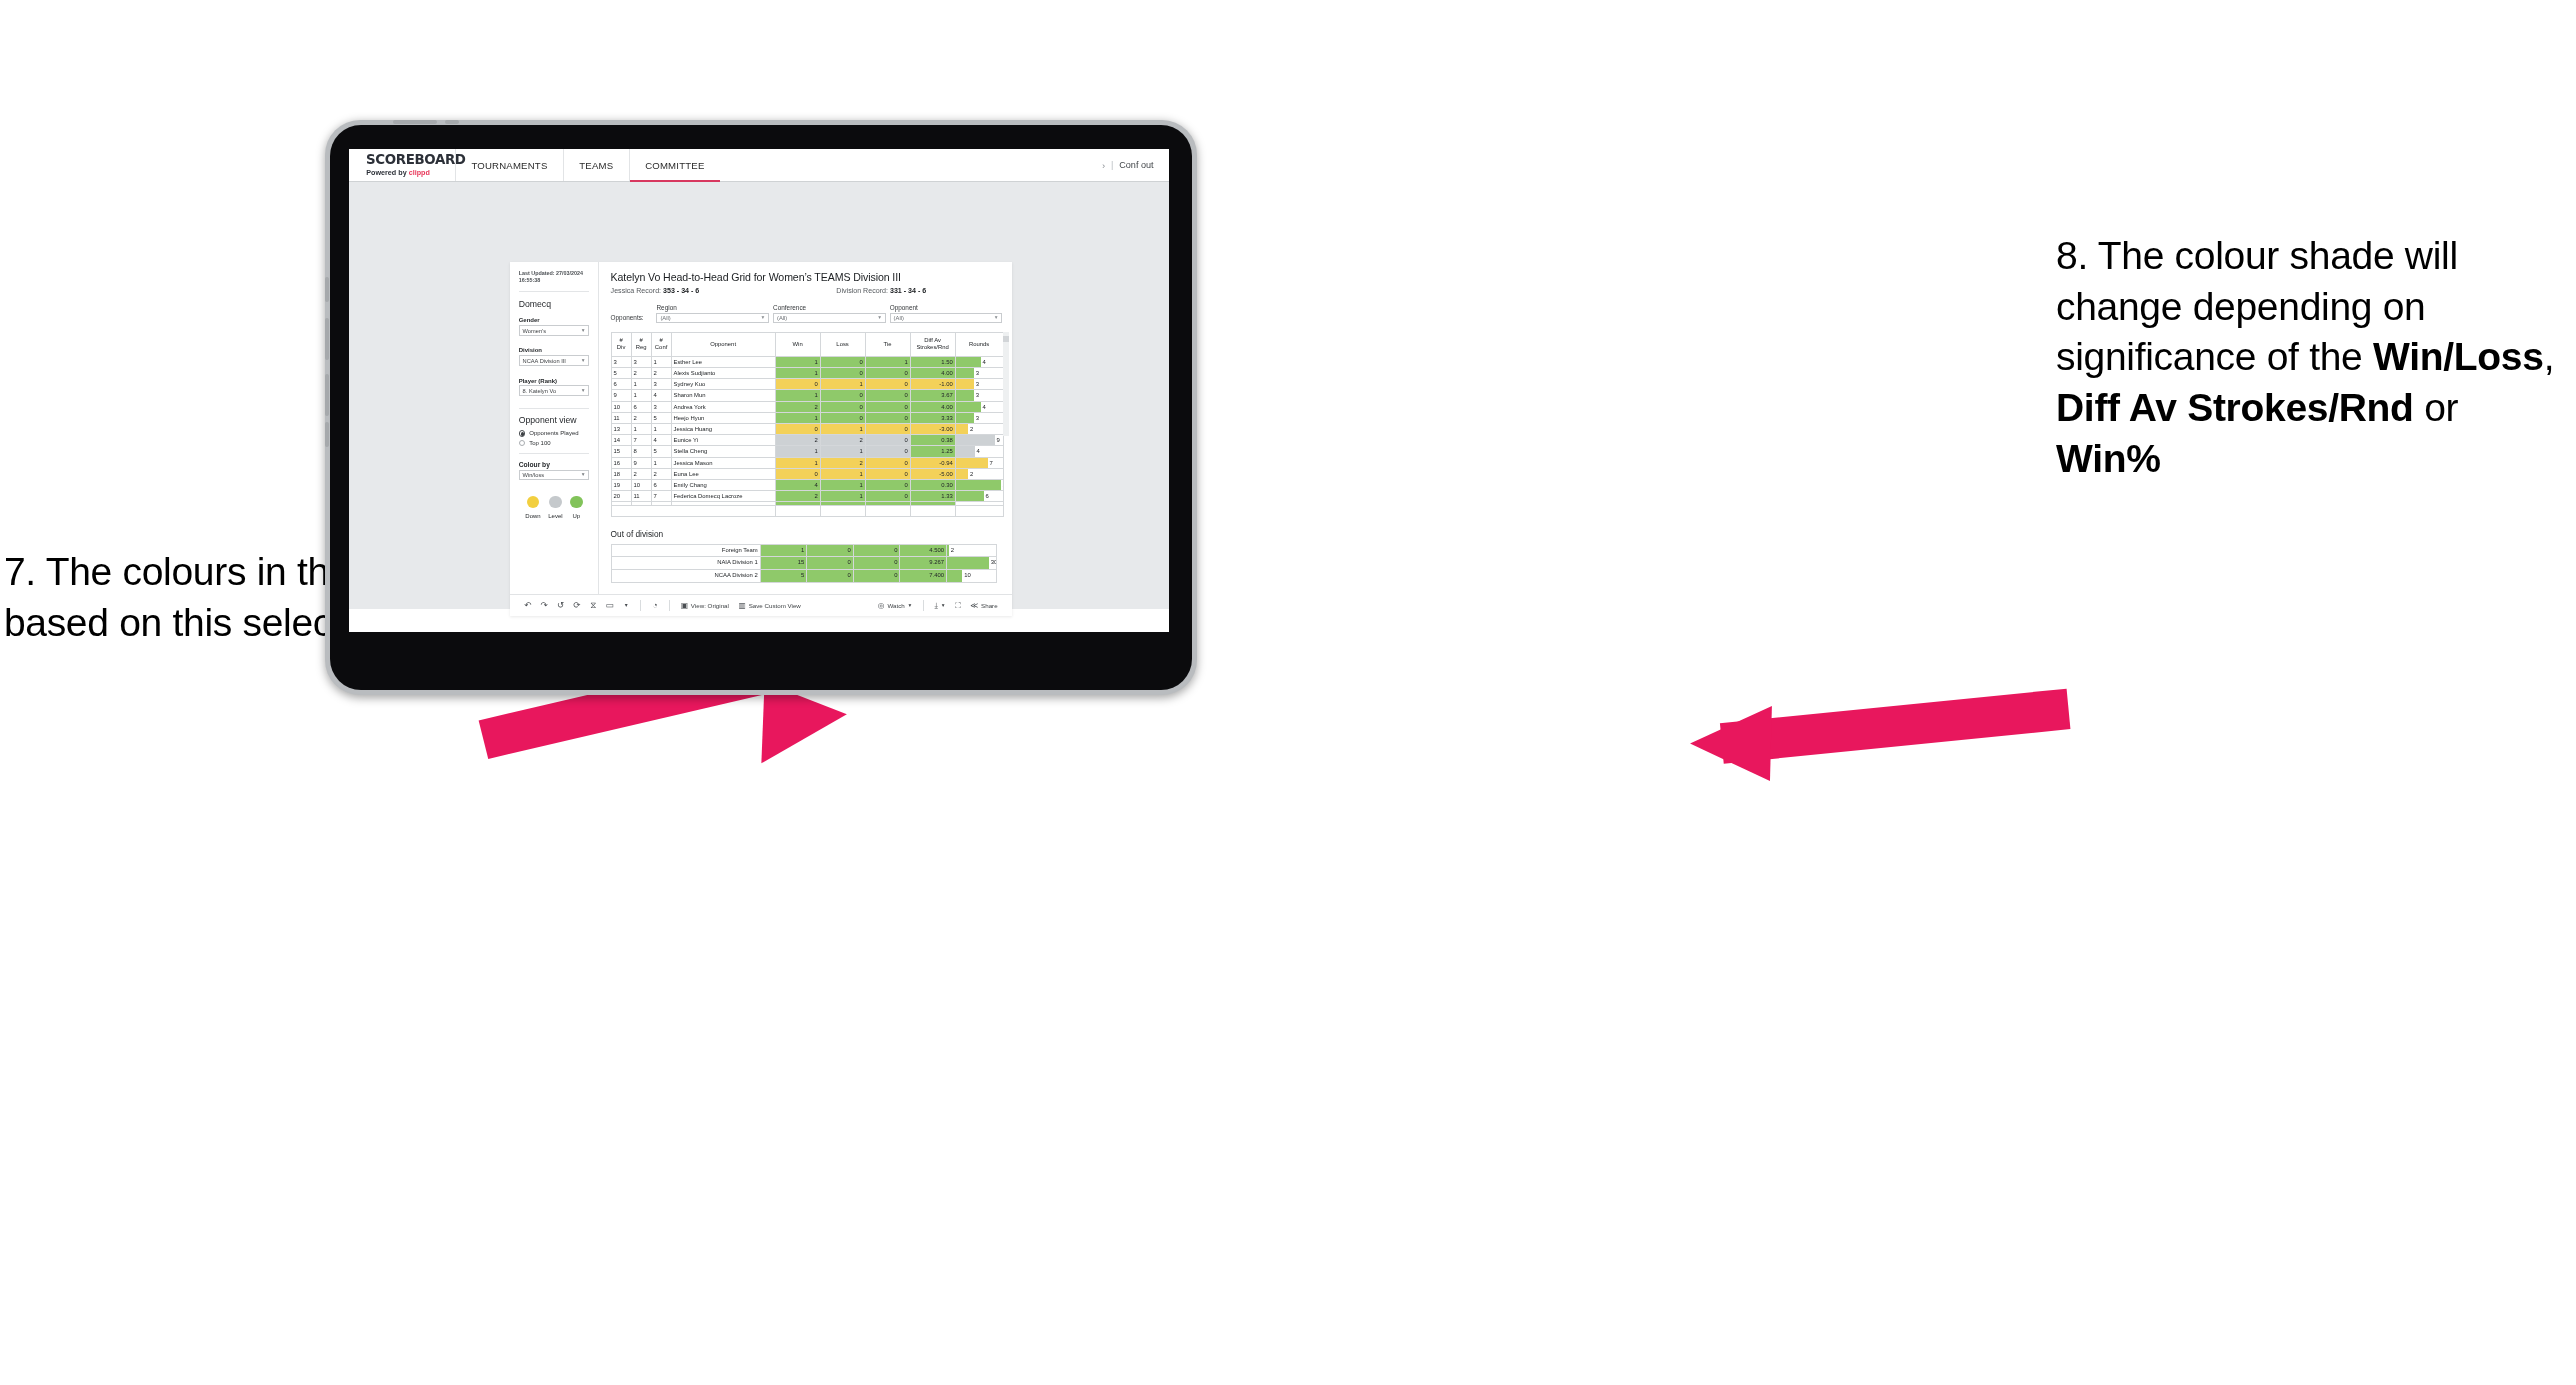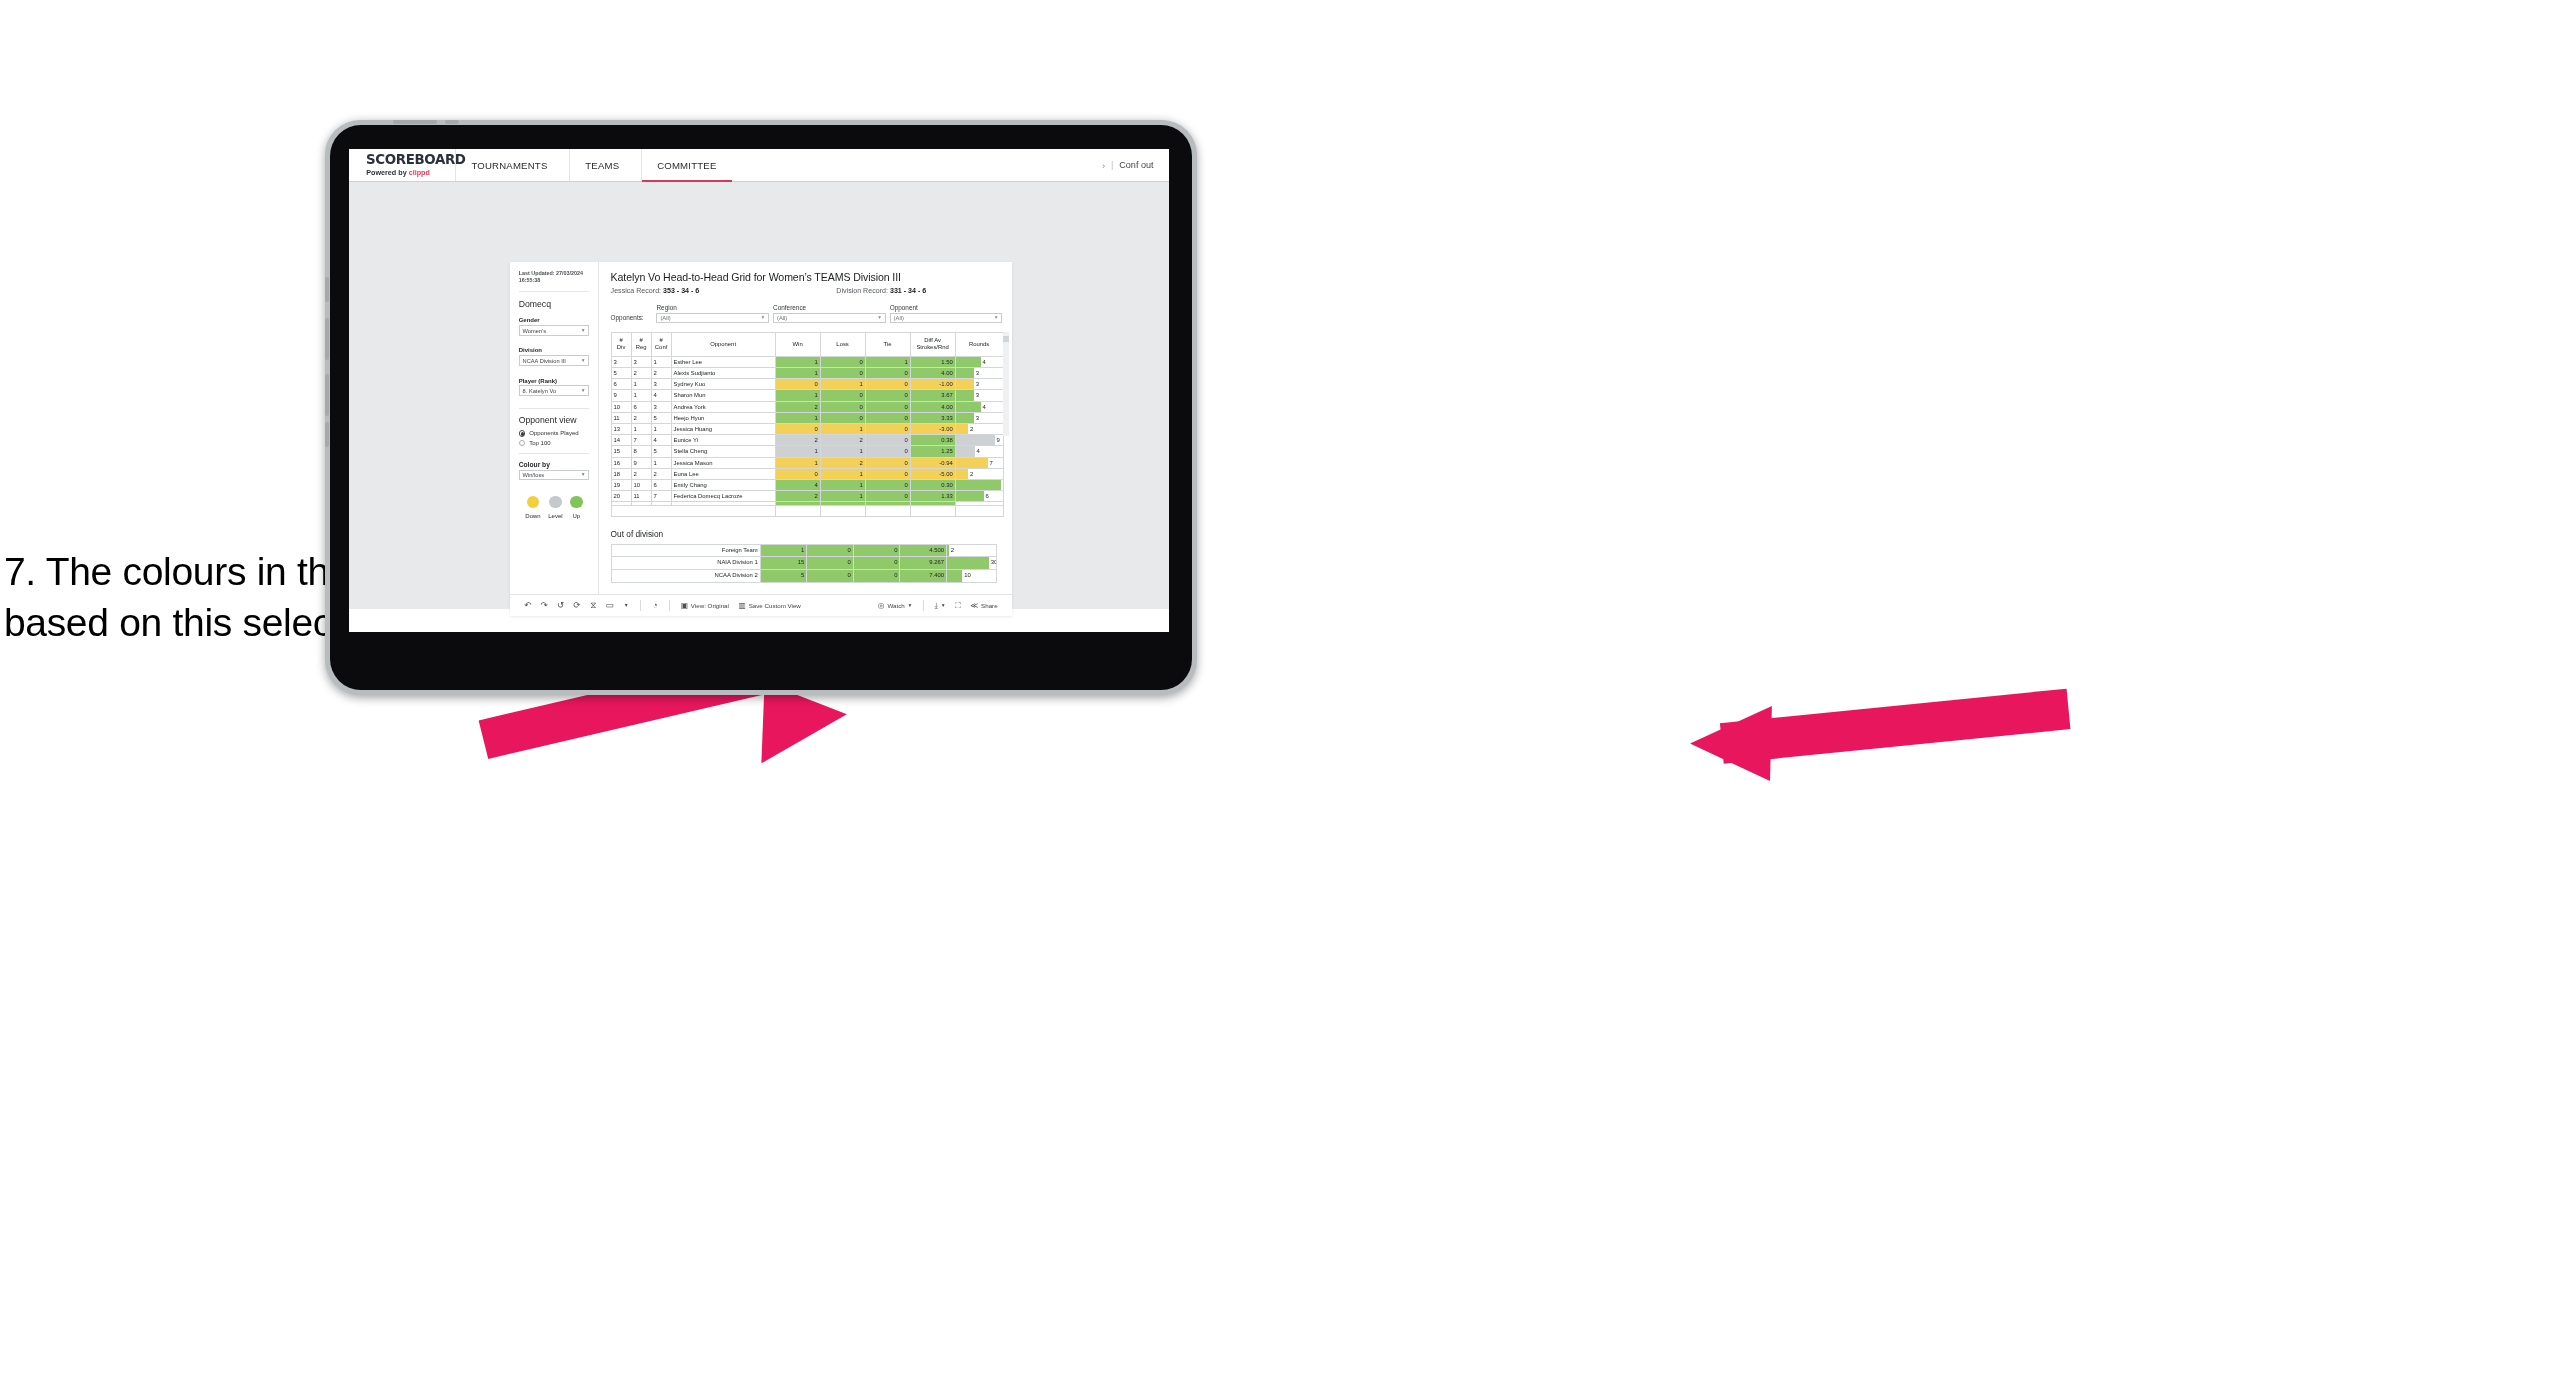--- a/index.html
+++ b/index.html
@@ -61,21 +61,21 @@
     display: flex; align-items: stretch;
   }
   .brand { padding: 2.9px 0 0 17.3px; width: 106px; }
   .brand-title {
     font-family: "DejaVu Sans", sans-serif;
     font-weight: 700; font-size: 14.4px; letter-spacing: -0.4px;
     color: #2c3038; line-height: 1; transform: scaleX(0.93); transform-origin: left;
   }
   .brand-sub { font-size: 7.2px; font-weight: 700; color: #2c3038; margin-top: 1.9px; }
   .brand-sub .clippd { color: #e8385a; }
-  .topnav-tabs { display: flex; align-items: stretch; gap: 6px; }
+  .topnav-tabs { display: flex; align-items: stretch; }
   .topnav-tab {
     display: flex; align-items: center; padding: 0 15.4px;
     font-size: 9.6px; color: #2b2b2b; letter-spacing: 0.2px;
     border-left: 1px solid #e2e4e6; cursor: pointer; position: relative;
   }
   .topnav-tab.active::after {
     content: ""; position: absolute; left: 0; right: 0; bottom: -1px;
     height: 1.9px; background: #d8385f;
   }
   .topnav-right {
@@ -196,20 +196,21 @@
   .tb-btn { display: flex; align-items: center; gap: 2.9px; padding: 0 4.8px; cursor: pointer; white-space: nowrap; }
   .tb-spacer { flex: 1; }
   .mini-ic { font-size: 7.7px; color: #4a4e52; }
 </style>
 </head>
 <body>
 
 <div class="page">
 
   <div class="anno anno-left">7. The colours in the grid are based on this selection</div>
+  <div class="anno anno-right"><span id="anno8"><span>8. The colour shade will change depending on significance of the </span><b>Win/Loss</b><span>, </span><b>Diff Av Strokes/Rnd</b><span> or </span><b>Win%</b></span></div>
 
   <svg class="arrow-svg" viewBox="0 0 2675 1439">
     <g fill="#e8175d">
       <path d="M497,748 L873,660 L883,700 L507,788 Z"></path>
       <path d="M845,858 L860,775 L940,820 Z" transform="translate(-60,-70) rotate(-8 880 820)"></path>
       <path d="M2150,757 L1790,793 L1786,751 L2146,715 Z"></path>
       <path d="M1755,772 L1840,733 L1838,811 Z"></path>
     </g>
   </svg>
 

